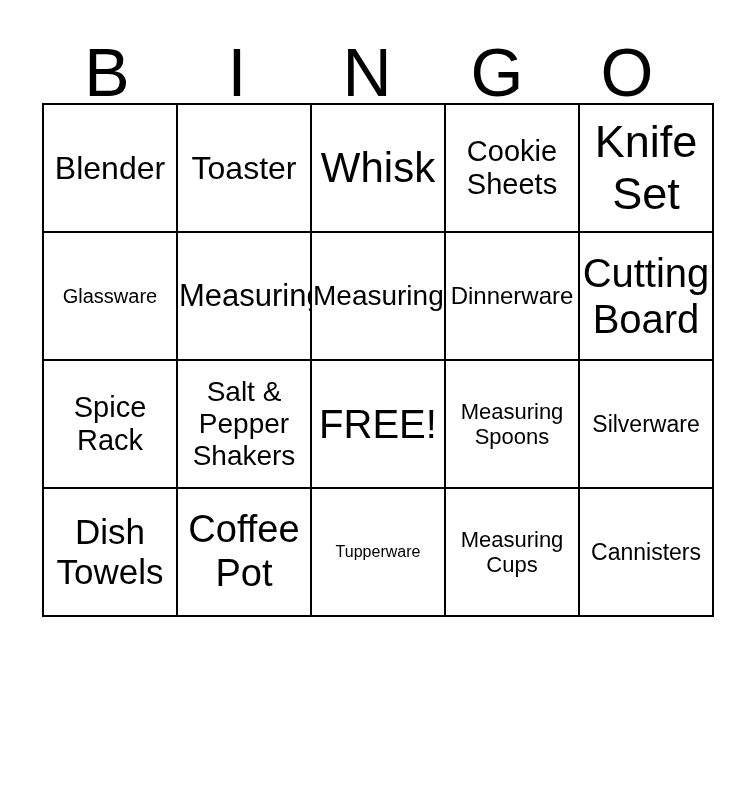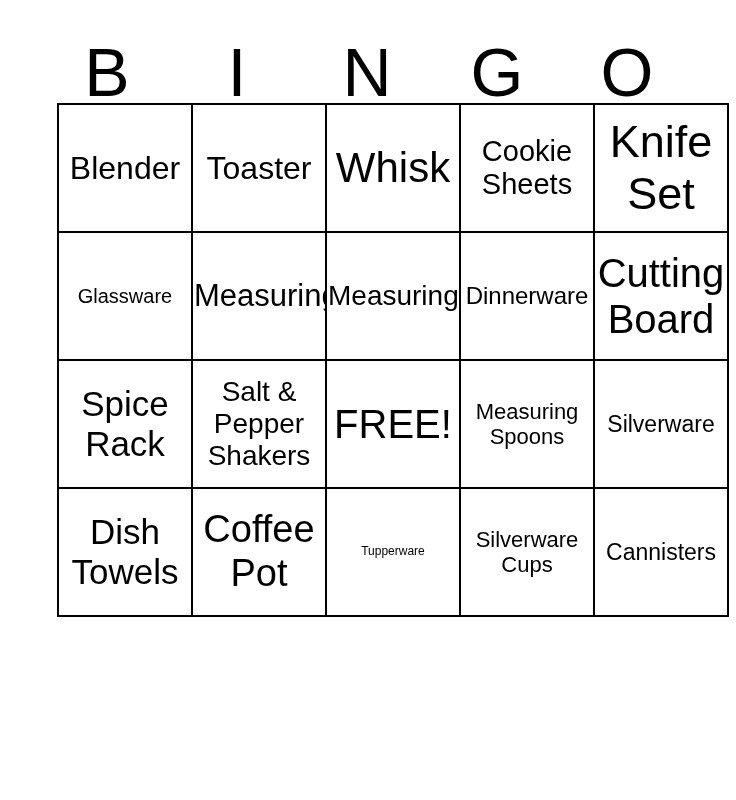--- a/index.html
+++ b/index.html
@@ -31,48 +31,47 @@
     width: 130px;
     text-align: center;
     font-size: 68px;
     line-height: 0.9;
     letter-spacing: 0;
   }
   table.bingo-grid {
     border-collapse: collapse;
     table-layout: fixed;
     width: 650px;
-    margin-left: 15px;
   }
   table.bingo-grid td {
     width: 130px;
     height: 126px;
     border: 2px solid #000000;
     text-align: center;
     vertical-align: middle;
     padding: 0 1px;
     line-height: 1.15;
     overflow: hidden;
     background: #ffffff;
   }
-  .fs-20{font-size:12px}
+  .fs-20{font-size:16px}
   .fs-22{font-size:22px}
   .fs-23{font-size:23px}
   .fs-24{font-size:24px}
   .fs-27{font-size:20px}
   .fs-28{font-size:28px}
   .fs-29{font-size:29px}
   .fs-30{font-size:30px}
   .fs-31{font-size:31px}
   .fs-32{font-size:32px}
   .fs-34{font-size:40px}
   .fs-35{font-size:35px}
   .fs-38{font-size:38px}
   .fs-42{font-size:42px}
-  .fs-43{font-size:35px}
+  .fs-43{font-size:29px}
   .fs-45{font-size:45px}
 </style>
 </head>
 <body>
 
 <div class="page">
   <div class="card">
 
     <div class="bingo-header">
       <span class="letter">B</span>
@@ -102,20 +101,20 @@
           <td class="fs-43">Spice Rack</td>
           <td class="fs-28">Salt &amp; Pepper Shakers</td>
           <td class="fs-34">FREE!</td>
           <td class="fs-22">Measuring Spoons</td>
           <td class="fs-23">Silverware</td>
         </tr>
         <tr>
           <td class="fs-35">Dish Towels</td>
           <td class="fs-38">Coffee Pot</td>
           <td class="fs-20">Tupperware</td>
-          <td class="fs-22">Silverware Cups</td>
+          <td class="fs-22">Measuring Cups</td>
           <td class="fs-23">Cannisters</td>
         </tr>
       </tbody>
     </table>
 
   </div>
 </div>
 
 </body></html>

